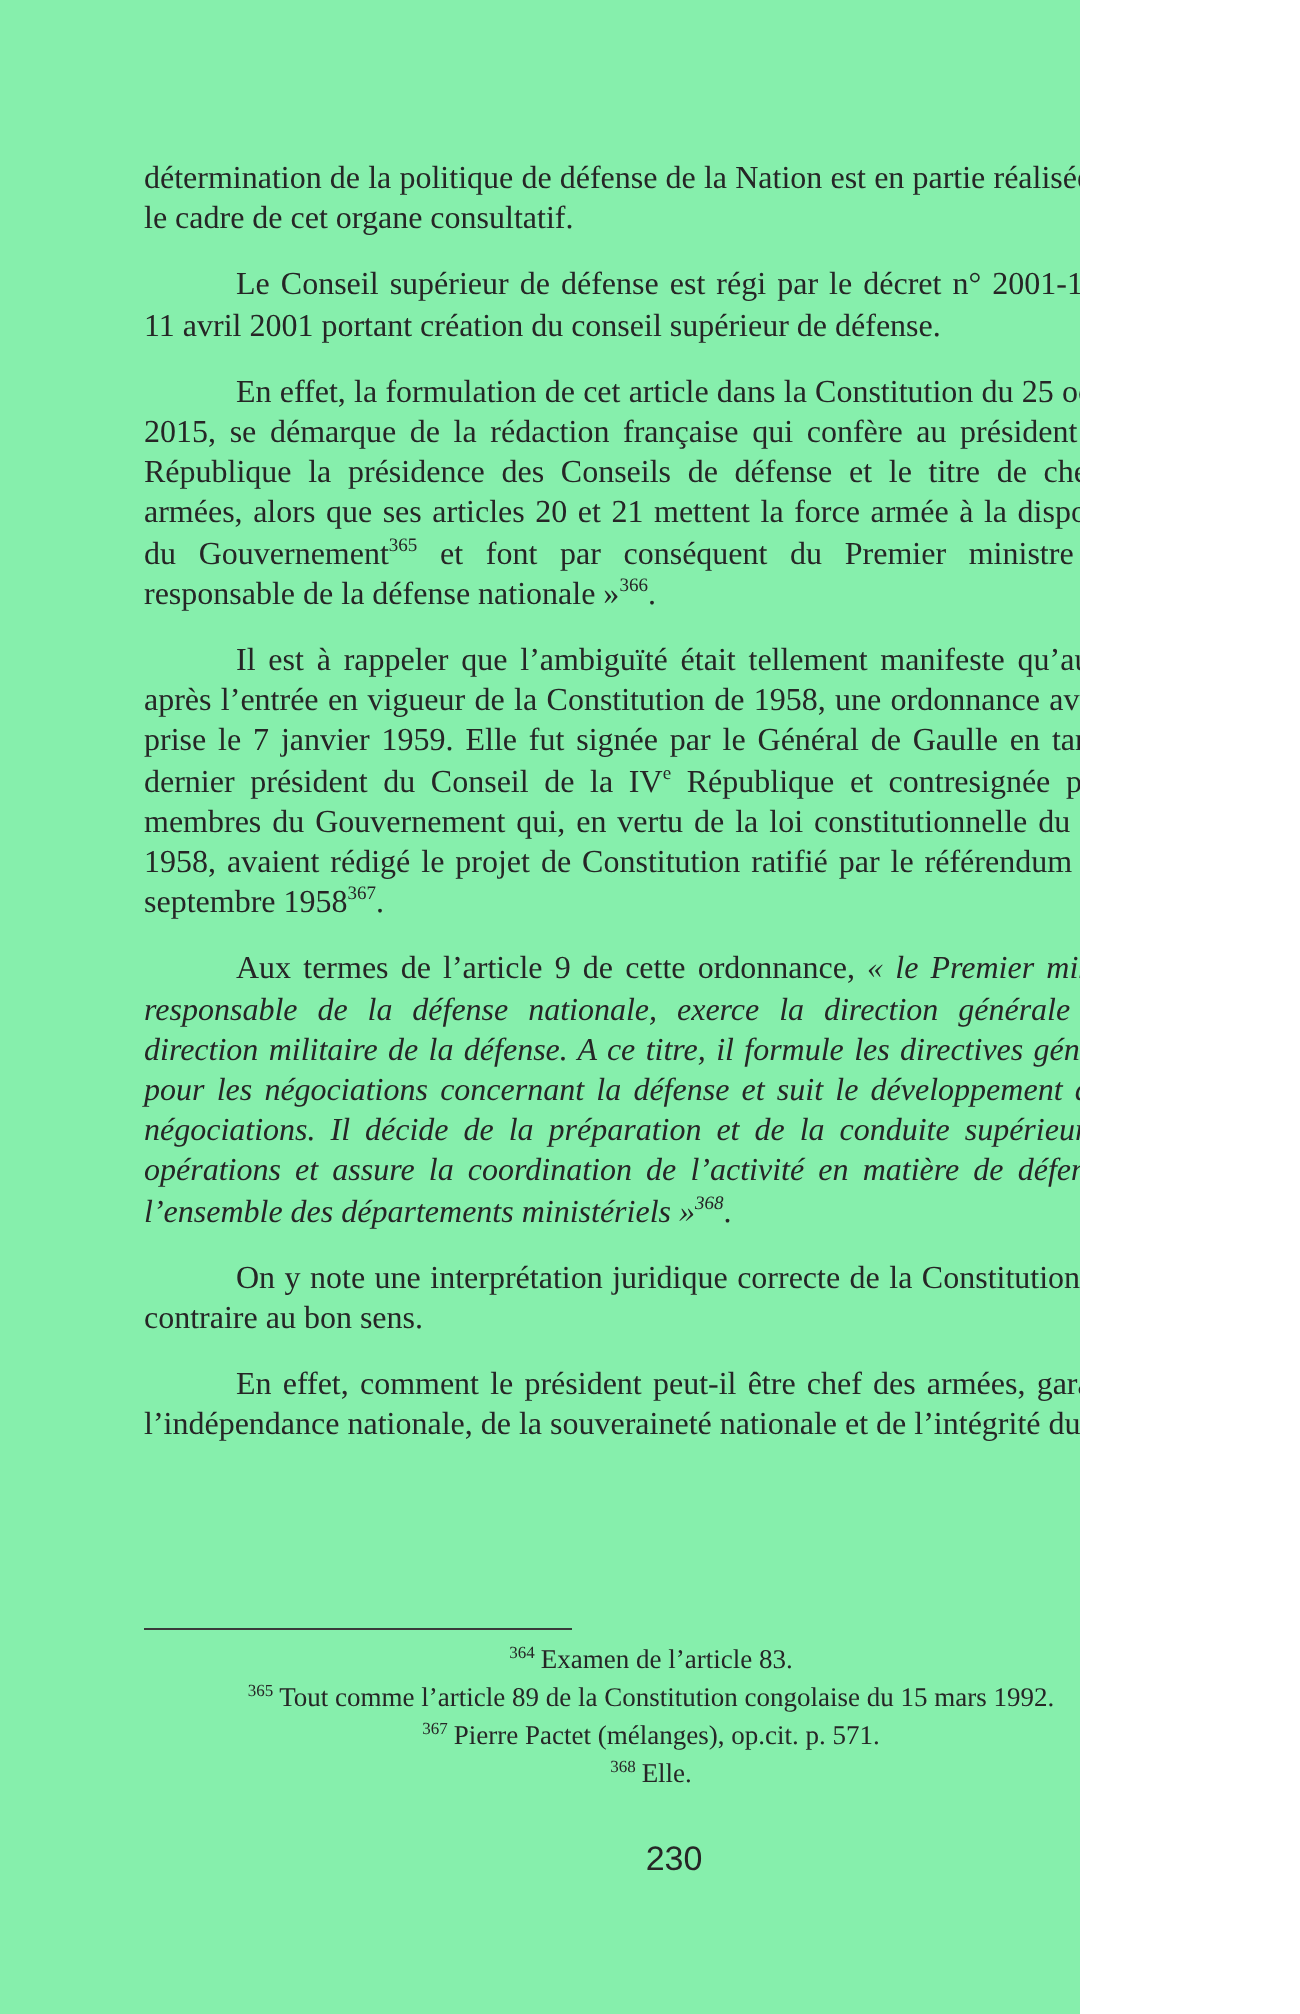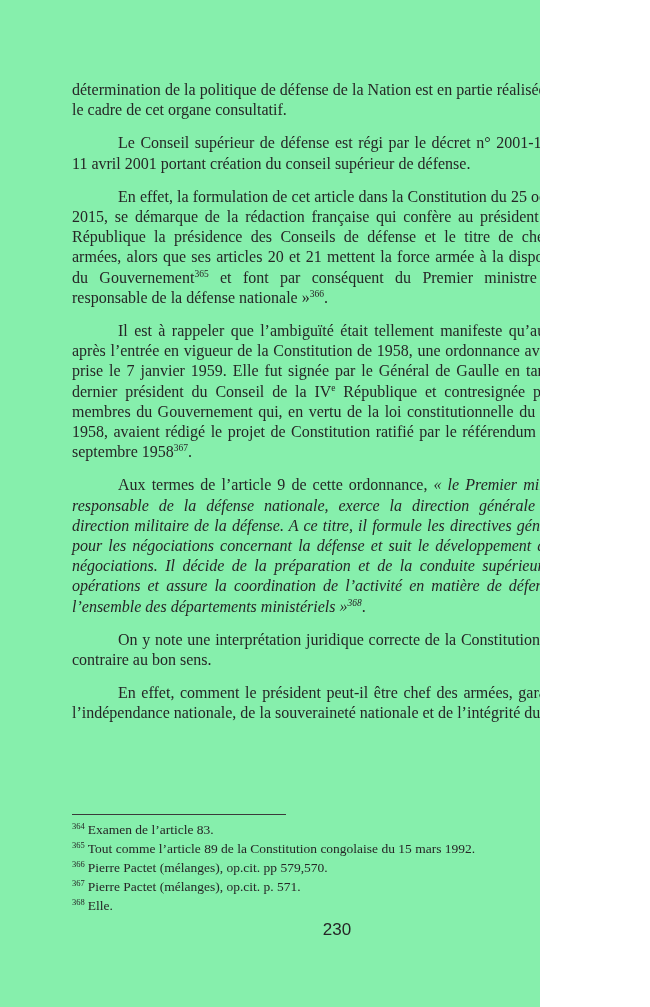--- a/index.html
+++ b/index.html
@@ -49,21 +49,21 @@
   }
   .fn-rule {
     width: 214px;
     height: 0;
     border-top: 1.5px solid #3a3a3a;
     margin: 0 0 5px 0;
   }
   .footnote {
     font-size: 13.5px;
     line-height: 19px;
-    text-align: left;
+    text-align: center;
   }
   .footnote sup {
     font-size: 8.5px;
     margin-right: 3px;
   }
   .page-number {
     position: absolute;
     left: 12px;
     top: 920px;
     width: 650px;
@@ -86,21 +86,20 @@
       <p class="para"><span>Aux termes de l’article 9 de cette ordonnance, </span><span class="italic">« le Premier ministre, responsable de la défense nationale, exerce la direction générale et la direction militaire de la défense. A ce titre, il formule les directives générales pour les négociations concernant la défense et suit le développement de ces négociations. Il décide de la préparation et de la conduite supérieure des opérations et assure la coordination de l’activité en matière de défense de l’ensemble des départements ministériels »</span><sup class="italic">368</sup><span>.</span></p>
       <p class="para"><span>On y note une interprétation juridique correcte de la Constitution, mais contraire au bon sens.</span></p>
       <p class="para"><span>En effet, comment le président peut-il être chef des armées, garant de l’indépendance nationale, de la souveraineté nationale et de l’intégrité du</span></p>
     </div>
 
   <div class="footnotes">
     <div class="fn-rule"></div>
     <div>
         <div class="footnote"><sup>364</sup><span>Examen de l’article 83.</span></div>
         <div class="footnote"><sup>365</sup><span>Tout comme l’article 89 de la Constitution congolaise du 15 mars 1992.</span></div>
-        <div class="footnote"><sup>366</sup><span>Pierre Pactet (mélanges), op.cit. pp 579,570.</span></div>
         <div class="footnote"><sup>367</sup><span>Pierre Pactet (mélanges), op.cit. p. 571.</span></div>
         <div class="footnote"><sup>368</sup><span>Elle.</span></div>
       </div>
   </div>
 
   <div class="page-number">230</div>
 
 </div>
 
 </body></html>

